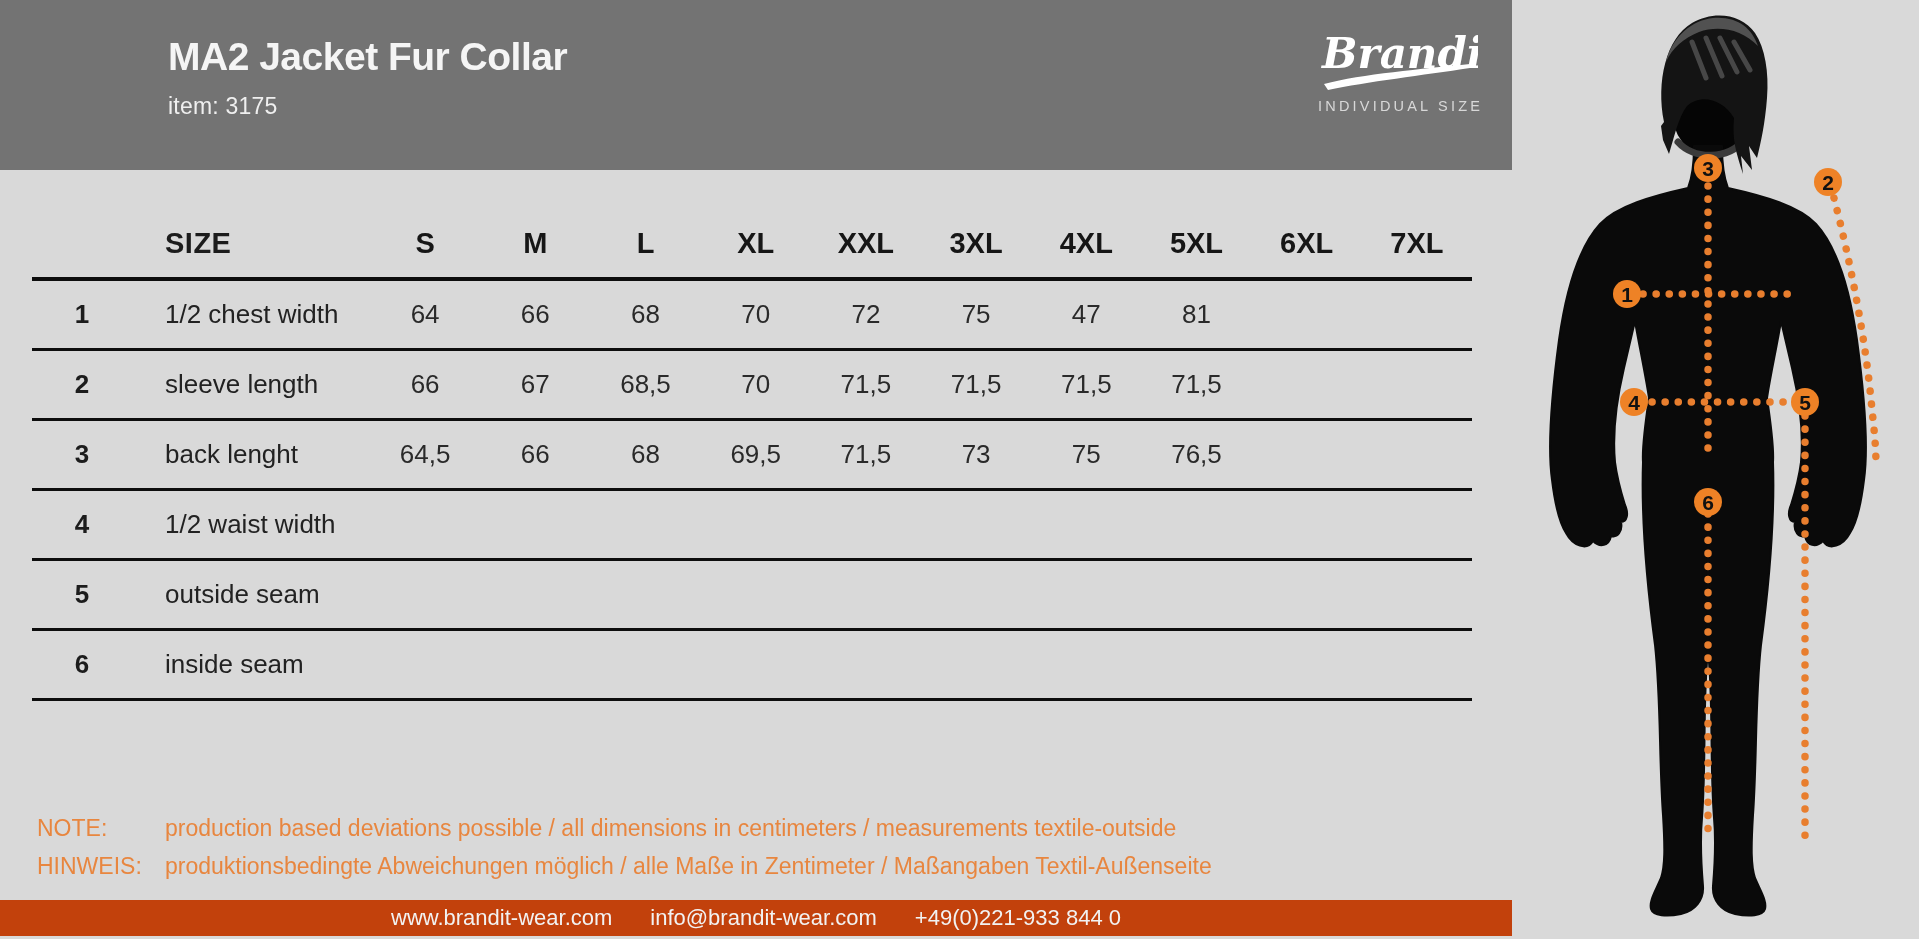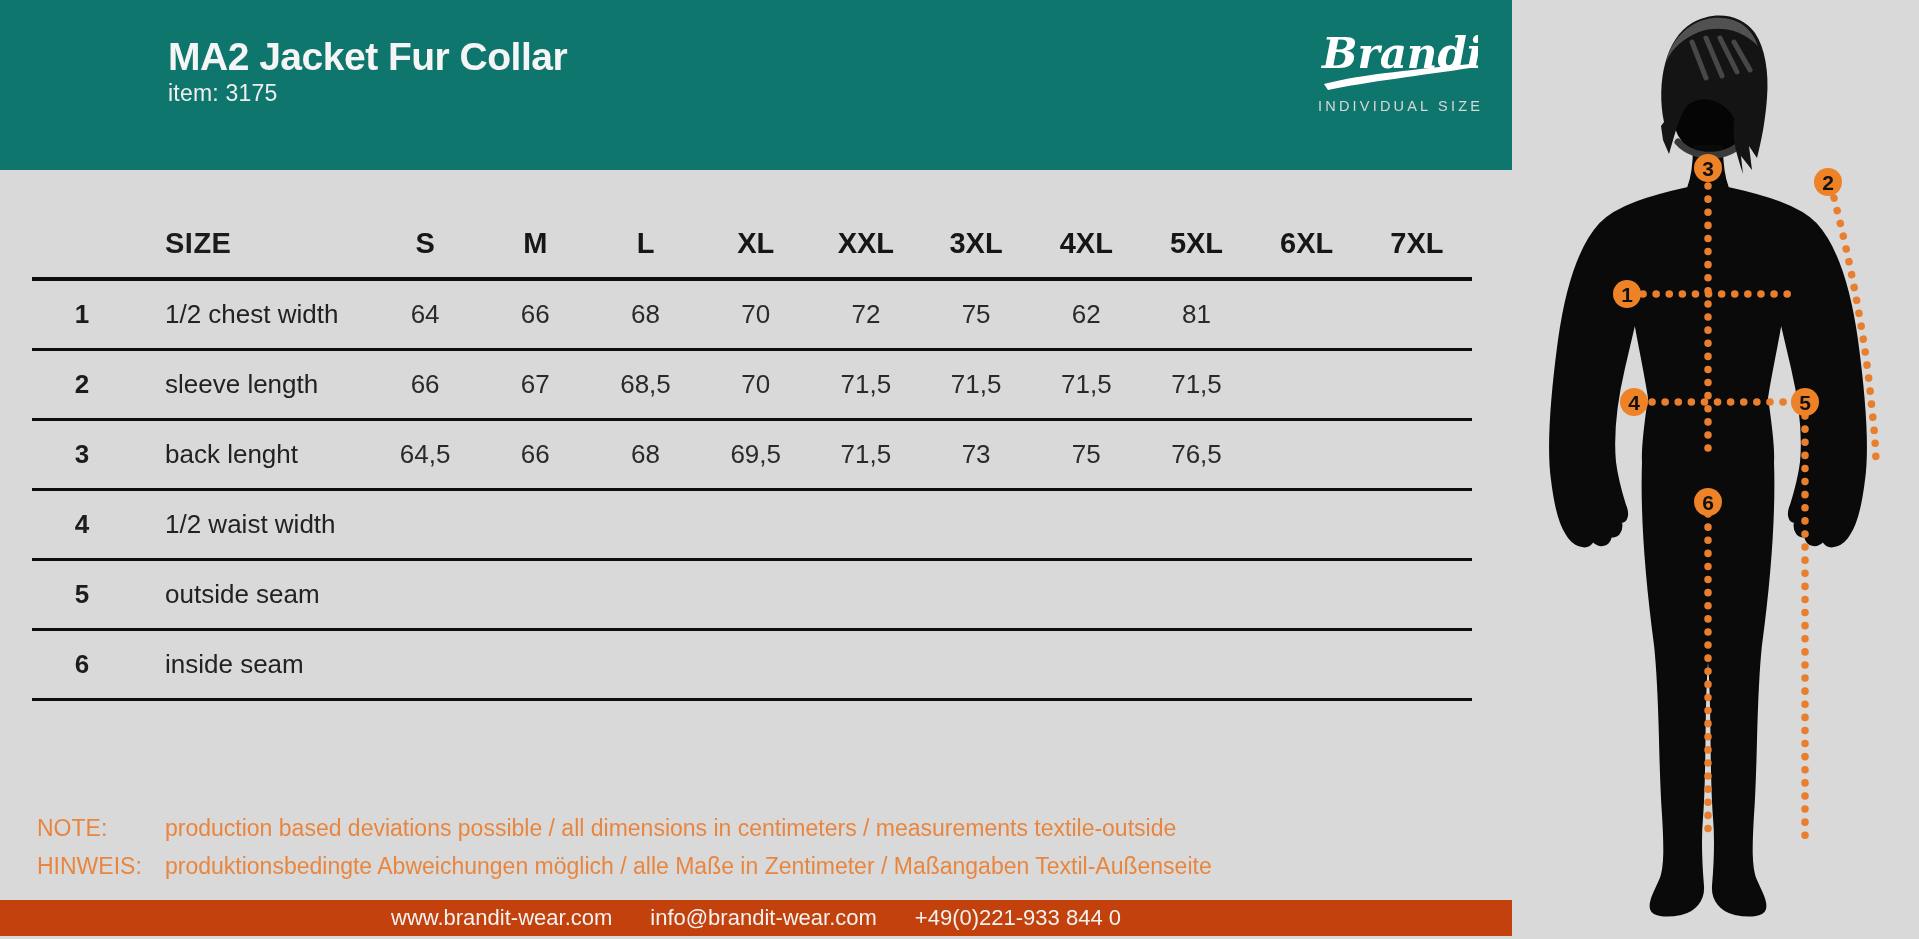--- a/index.html
+++ b/index.html
@@ -1,22 +1,22 @@
 <!DOCTYPE html>
 <html><head>
 <meta charset="utf-8">
 <style>
   html,body{margin:0;padding:0;}
   .page{position:relative;width:1919px;height:939px;background:#d9d9d9;overflow:hidden;
         font-family:"Liberation Sans",sans-serif;-webkit-font-smoothing:antialiased;}
   
-  .header-bar{position:absolute;left:0;top:0;width:1512px;height:170px;background:#0f766e;}
+  .header-bar{position:absolute;left:0;top:0;width:1512px;height:170px;background:#737373;}
   .title-block{position:absolute;left:168px;top:34px;color:#f5f5f5;}
   .page-title{font-size:39px;font-weight:600;letter-spacing:-0.5px;line-height:46px;}
-  .item-no{font-size:23px;font-weight:400;margin-top:0;color:#efefef;letter-spacing:0.2px;}
+  .item-no{font-size:23px;font-weight:400;margin-top:13px;color:#efefef;letter-spacing:0.2px;}
   .brand-block{position:absolute;left:1318px;top:28px;width:160px;text-align:left;}
   .brand-tagline{color:#d8d8d8;font-size:14.5px;letter-spacing:3.2px;margin-top:2px;white-space:nowrap;}
   
   .size-table{position:absolute;left:32px;top:210px;width:1440px;color:#1c1c1c;}
   .trow{display:grid;grid-template-columns:100px 238px repeat(10,1fr);align-items:center;}
   .hrow{height:67px;border-bottom:4px solid #0d0d0d;}
   .drow{height:67px;border-bottom:3px solid #0d0d0d;}
   .cell{white-space:nowrap;}
   .num{text-align:center;font-weight:700;font-size:26px;}
   .label{font-size:26px;padding-left:33px;color:#222;}
@@ -72,21 +72,21 @@
     <div>
         <div class="trow drow">
           <div class="cell num">1</div>
           <div class="cell label">1/2 chest width</div>
           <div class="cell val">64</div>
           <div class="cell val">66</div>
           <div class="cell val">68</div>
           <div class="cell val">70</div>
           <div class="cell val">72</div>
           <div class="cell val">75</div>
-          <div class="cell val">62</div>
+          <div class="cell val">47</div>
           <div class="cell val">81</div>
           <div class="cell val"></div>
           <div class="cell val"></div>
         </div>
         <div class="trow drow">
           <div class="cell num">2</div>
           <div class="cell label">sleeve length</div>
           <div class="cell val">66</div>
           <div class="cell val">67</div>
           <div class="cell val">68,5</div>

